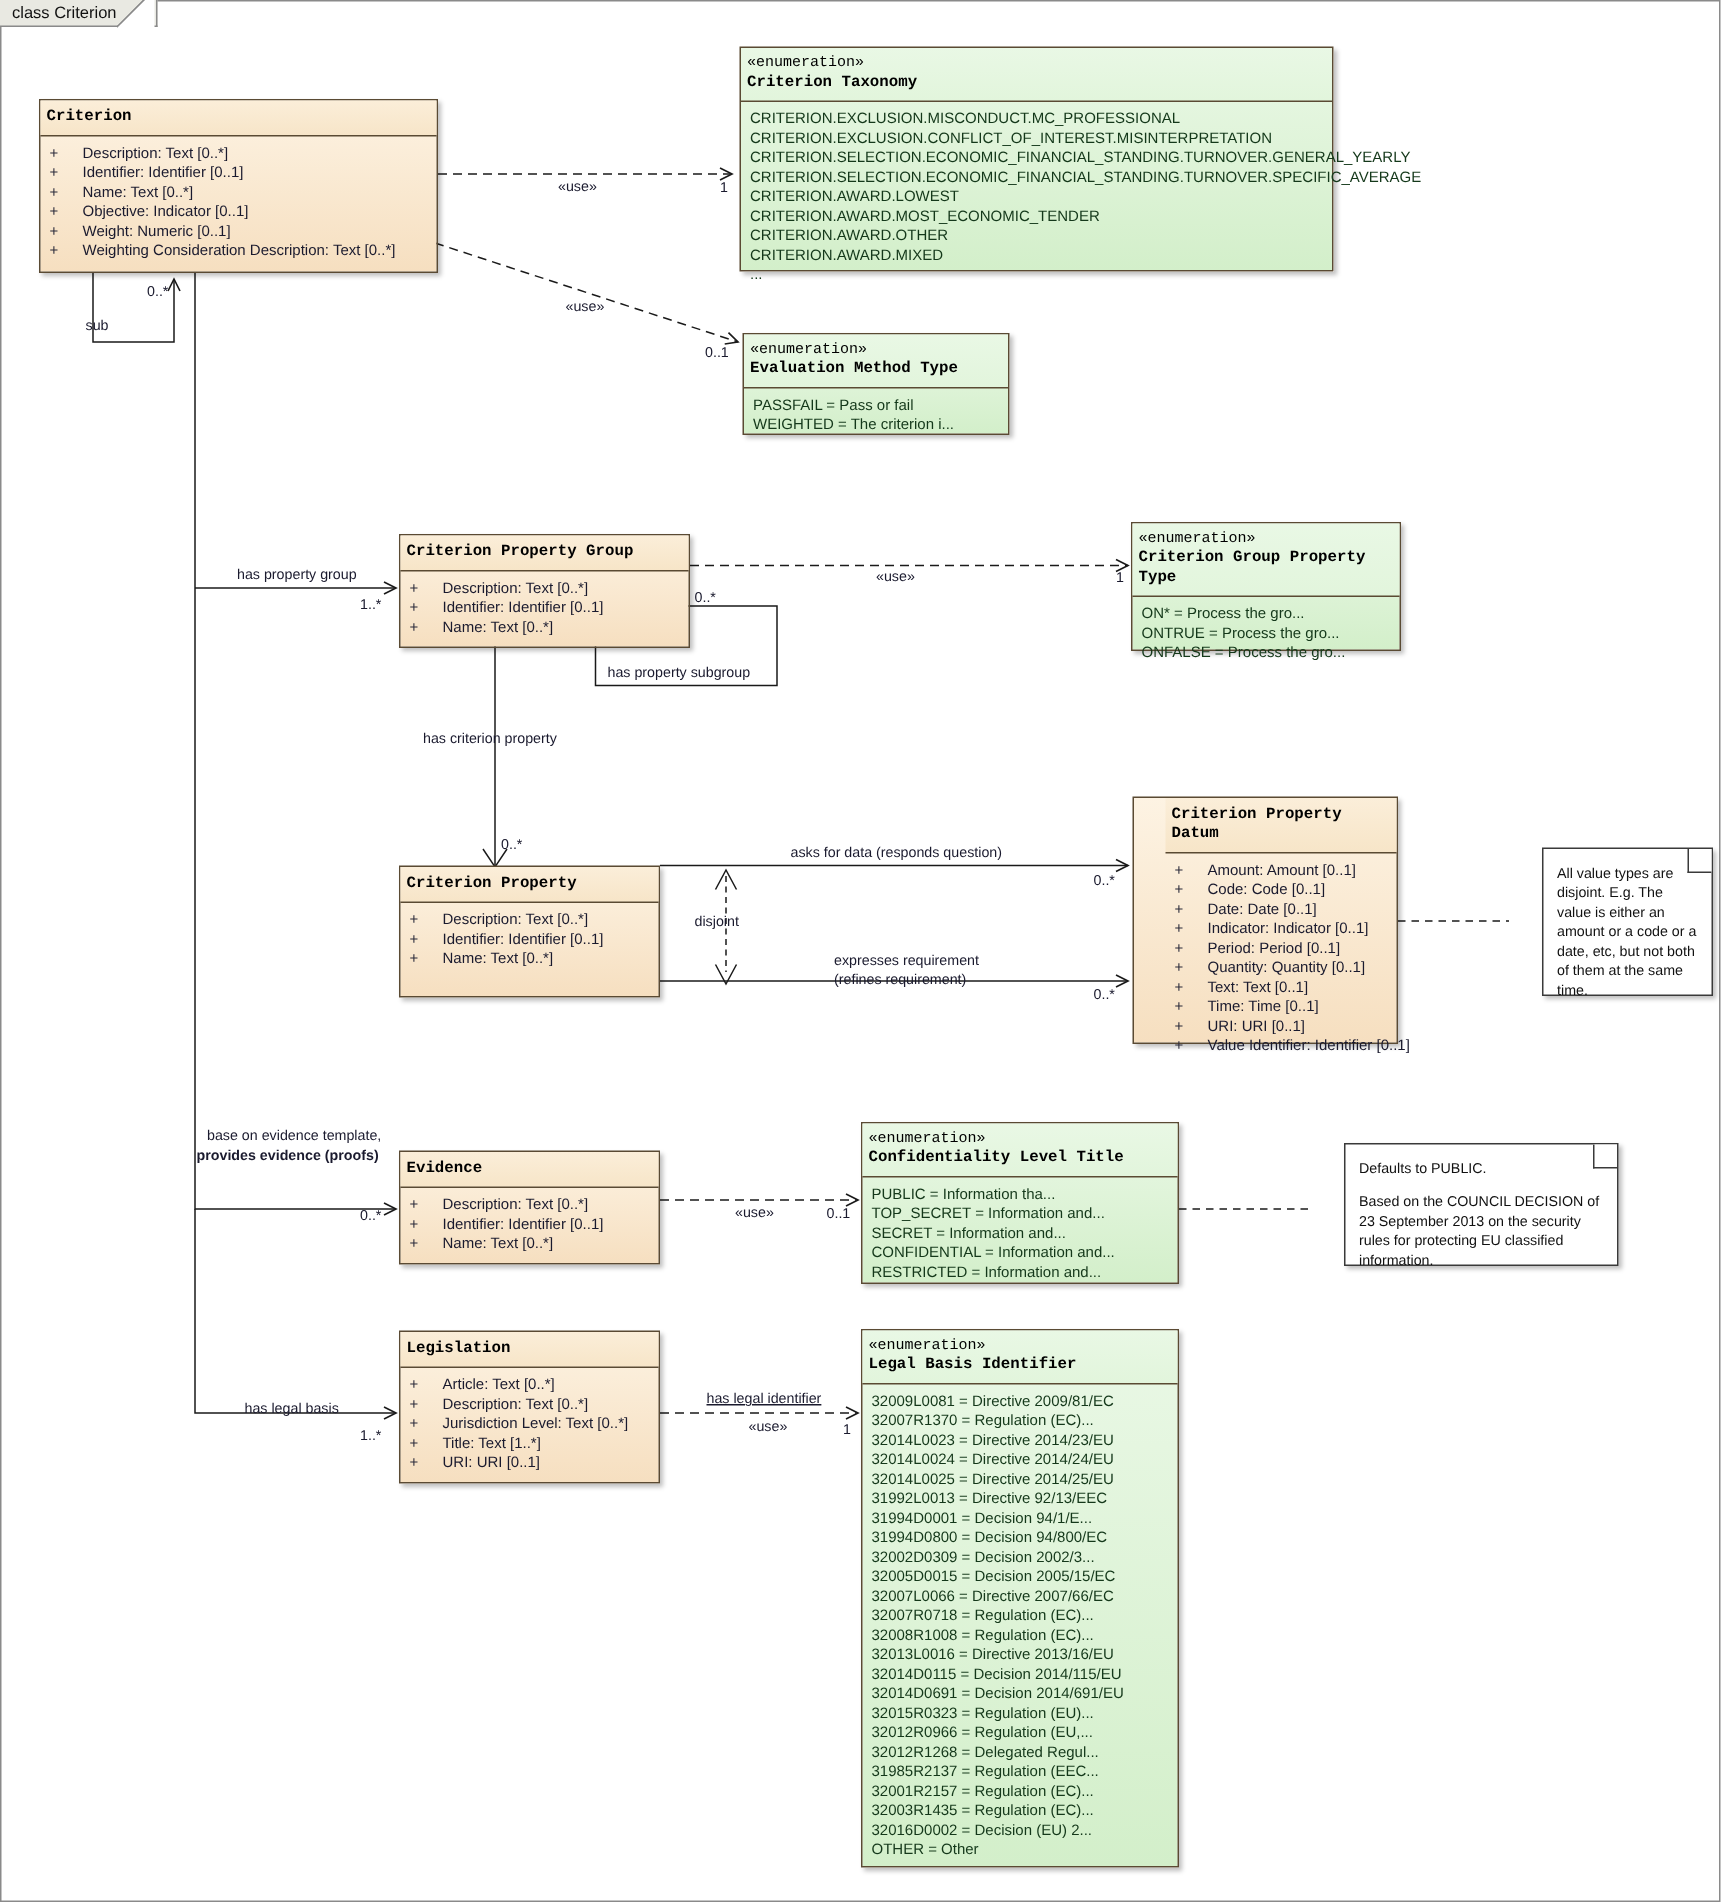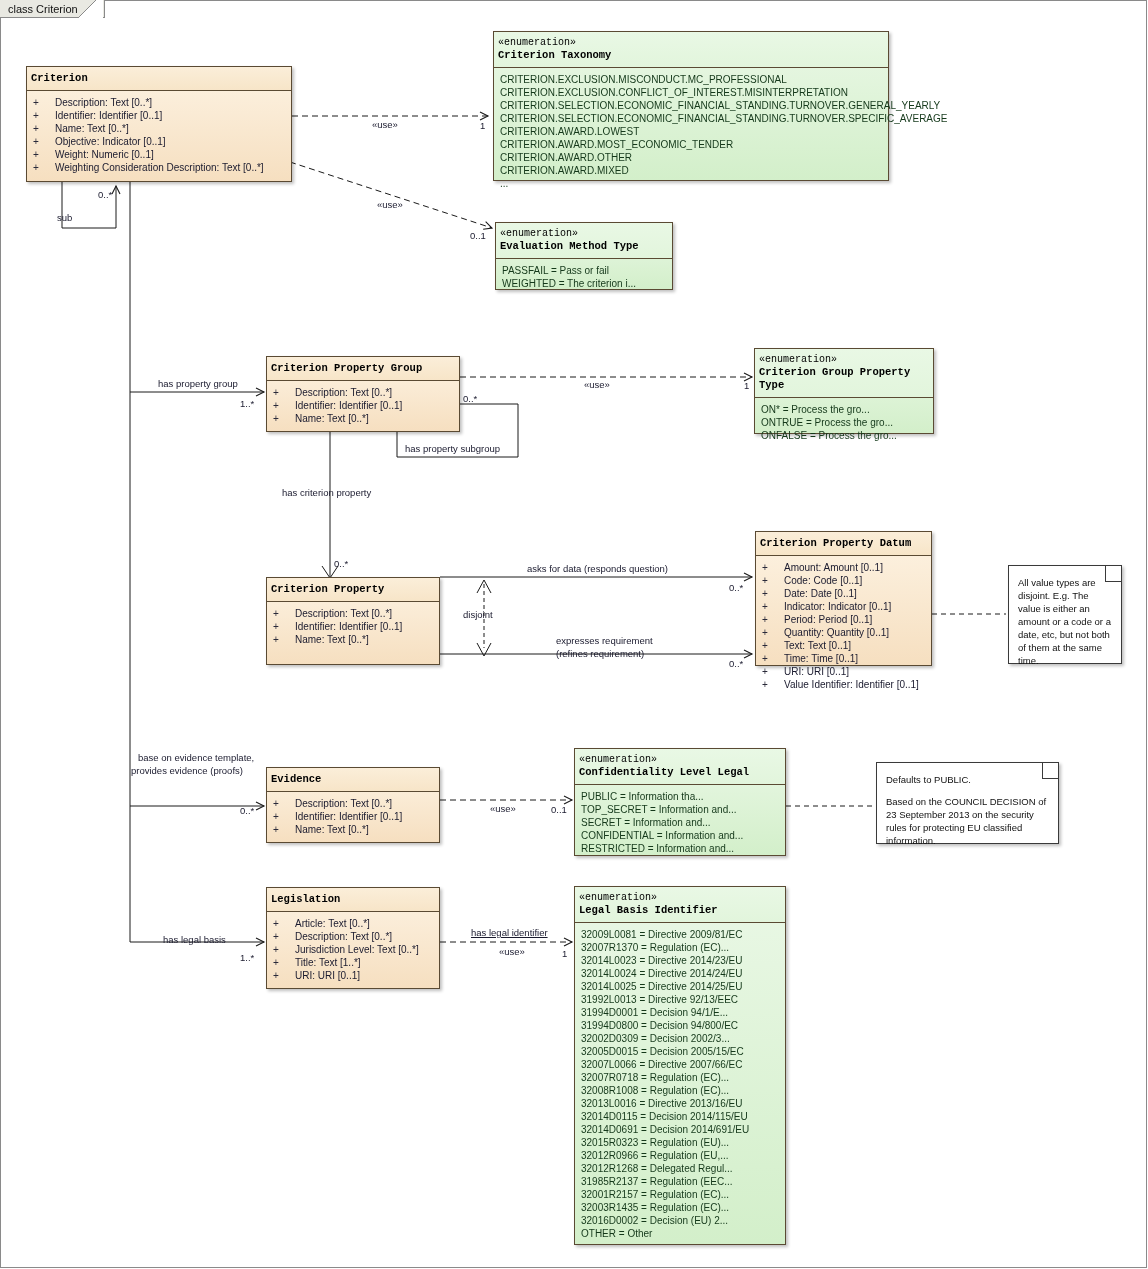--- a/index.html
+++ b/index.html
@@ -26,21 +26,21 @@
   .box.enum .hdr{background:linear-gradient(180deg,#e9f8e5 0%,#e2f5dc 100%);}
   .box .hdr .stereo{display:block;font-weight:normal;font-size:10px;line-height:12px;}
   .box .body{padding:5px 6px 6px 6px;}
   .feat{display:flex;font-size:10px;line-height:13px;color:#1a1a2e;white-space:nowrap;}
   .feat .vis{width:22px;flex:0 0 22px;text-align:left;color:#2a2a3a;}
   .enumlit{font-size:10px;line-height:13px;color:#14381a;white-space:nowrap;}
 
   
   .note{position:absolute;box-sizing:border-box;background:#ffffff;border:1px solid #3a3a3a;
         box-shadow:2px 2px 3px rgba(0,0,0,0.25);font-size:9.5px;line-height:13px;color:#111;
-        padding:10px 8px 6px 9px;}
+        padding:10px 8px 6px 9px;margin-left:20px;}
   .note .fold-bg{position:absolute;right:0;top:0;width:15px;height:15px;
         background:#ffffff;border-left:1px solid #3a3a3a;border-bottom:1px solid #3a3a3a;
         transform:none;}
   .note p{margin:0 0 9px 0;}
   .note p:last-child{margin-bottom:0;}
 
   
   .lbl{position:absolute;font-size:9.5px;line-height:12px;color:#1a1a2e;white-space:nowrap;}
   .mult{position:absolute;font-size:9.5px;line-height:11px;color:#1a1a2e;white-space:nowrap;}
   svg.wires{position:absolute;left:0;top:0;width:1148px;height:1269px;overflow:visible;}
@@ -255,21 +255,21 @@
           <span class="vis">+</span>
           <span>Identifier: Identifier [0..1]</span>
         </div>
       <div class="feat">
           <span class="vis">+</span>
           <span>Name: Text [0..*]</span>
         </div>
     </div>
   </div>
 
-  <div class="box cls" style="left:755px;top:531px;width:177px;height:135px;">
+  <div class="box cls" style="left:755px;top:531px;width:177px;height:165px;padding-left:21px;">
     <div class="hdr">Criterion Property Datum</div>
     <div class="body">
       <div class="feat">
           <span class="vis">+</span>
           <span>Amount: Amount [0..1]</span>
         </div>
       <div class="feat">
           <span class="vis">+</span>
           <span>Code: Code [0..1]</span>
         </div>
@@ -327,21 +327,21 @@
       <div class="feat">
           <span class="vis">+</span>
           <span>Name: Text [0..*]</span>
         </div>
     </div>
   </div>
 
   <div class="box enum" style="left:574px;top:748px;width:212px;height:108px;">
     <div class="hdr">
       <span class="stereo">«enumeration»</span>
-      <span>Confidentiality Level Legal</span>
+      <span>Confidentiality Level Title</span>
     </div>
     <div class="body">
       <div class="enumlit">PUBLIC = Information tha...</div>
       <div class="enumlit">TOP_SECRET = Information and...</div>
       <div class="enumlit">SECRET = Information and...</div>
       <div class="enumlit">CONFIDENTIAL = Information and...</div>
       <div class="enumlit">RESTRICTED = Information and...</div>
     </div>
   </div>
 
@@ -434,21 +434,21 @@
   <div class="lbl" style="left:527px;top:563px;">asks for data (responds question)</div>
   <div class="mult" style="left:729px;top:582px;">0..*</div>
 
   <div class="lbl" style="left:556px;top:635px;">expresses requirement</div>
   <div class="lbl" style="left:556px;top:648px;">(refines requirement)</div>
   <div class="mult" style="left:729px;top:658px;">0..*</div>
 
   <div class="lbl" style="left:463px;top:609px;">disjoint</div>
 
   <div class="lbl" style="left:138px;top:752px;">base on evidence template,</div>
-  <div class="lbl" style="left:131px;top:765px;">provides evidence (proofs)</div>
+  <div class="lbl" style="left:131px;top:765px;font-weight:bold;">provides evidence (proofs)</div>
   <div class="mult" style="left:240px;top:805px;">0..*</div>
 
   <div class="lbl" style="left:490px;top:803px;">«use»</div>
   <div class="mult" style="left:551px;top:804px;">0..1</div>
 
   <div class="lbl" style="left:163px;top:934px;">has legal basis</div>
   <div class="mult" style="left:240px;top:952px;">1..*</div>
 
   <div class="lbl" style="left:471px;top:927px;text-decoration:underline;">has legal identifier</div>
   <div class="lbl" style="left:499px;top:946px;">«use»</div>

